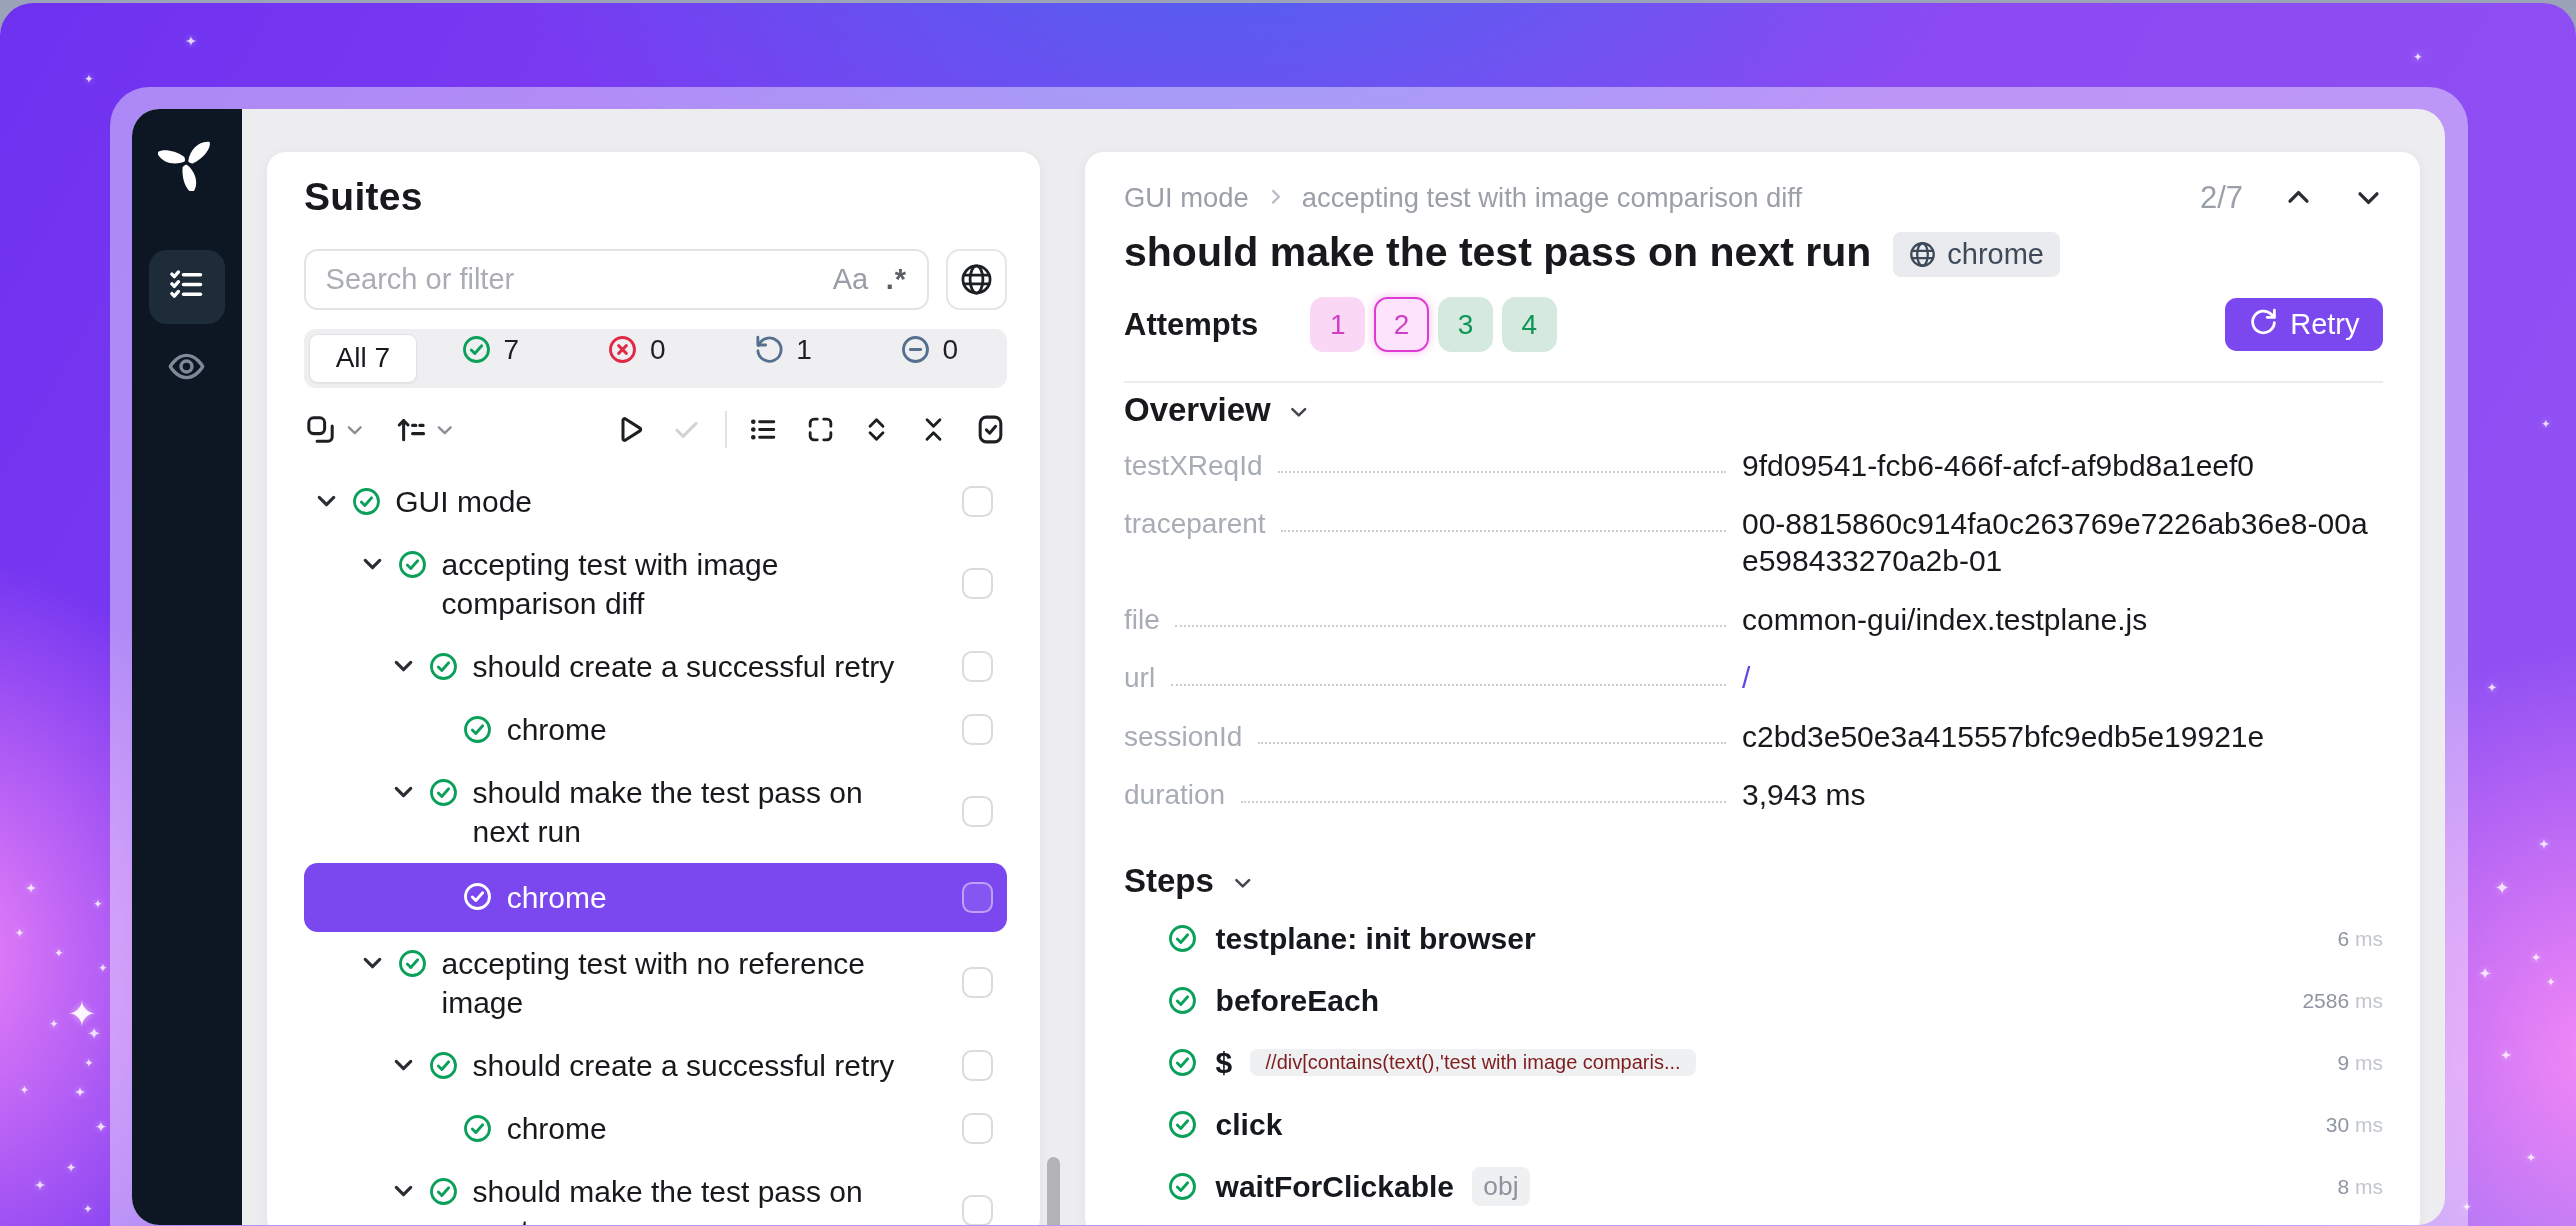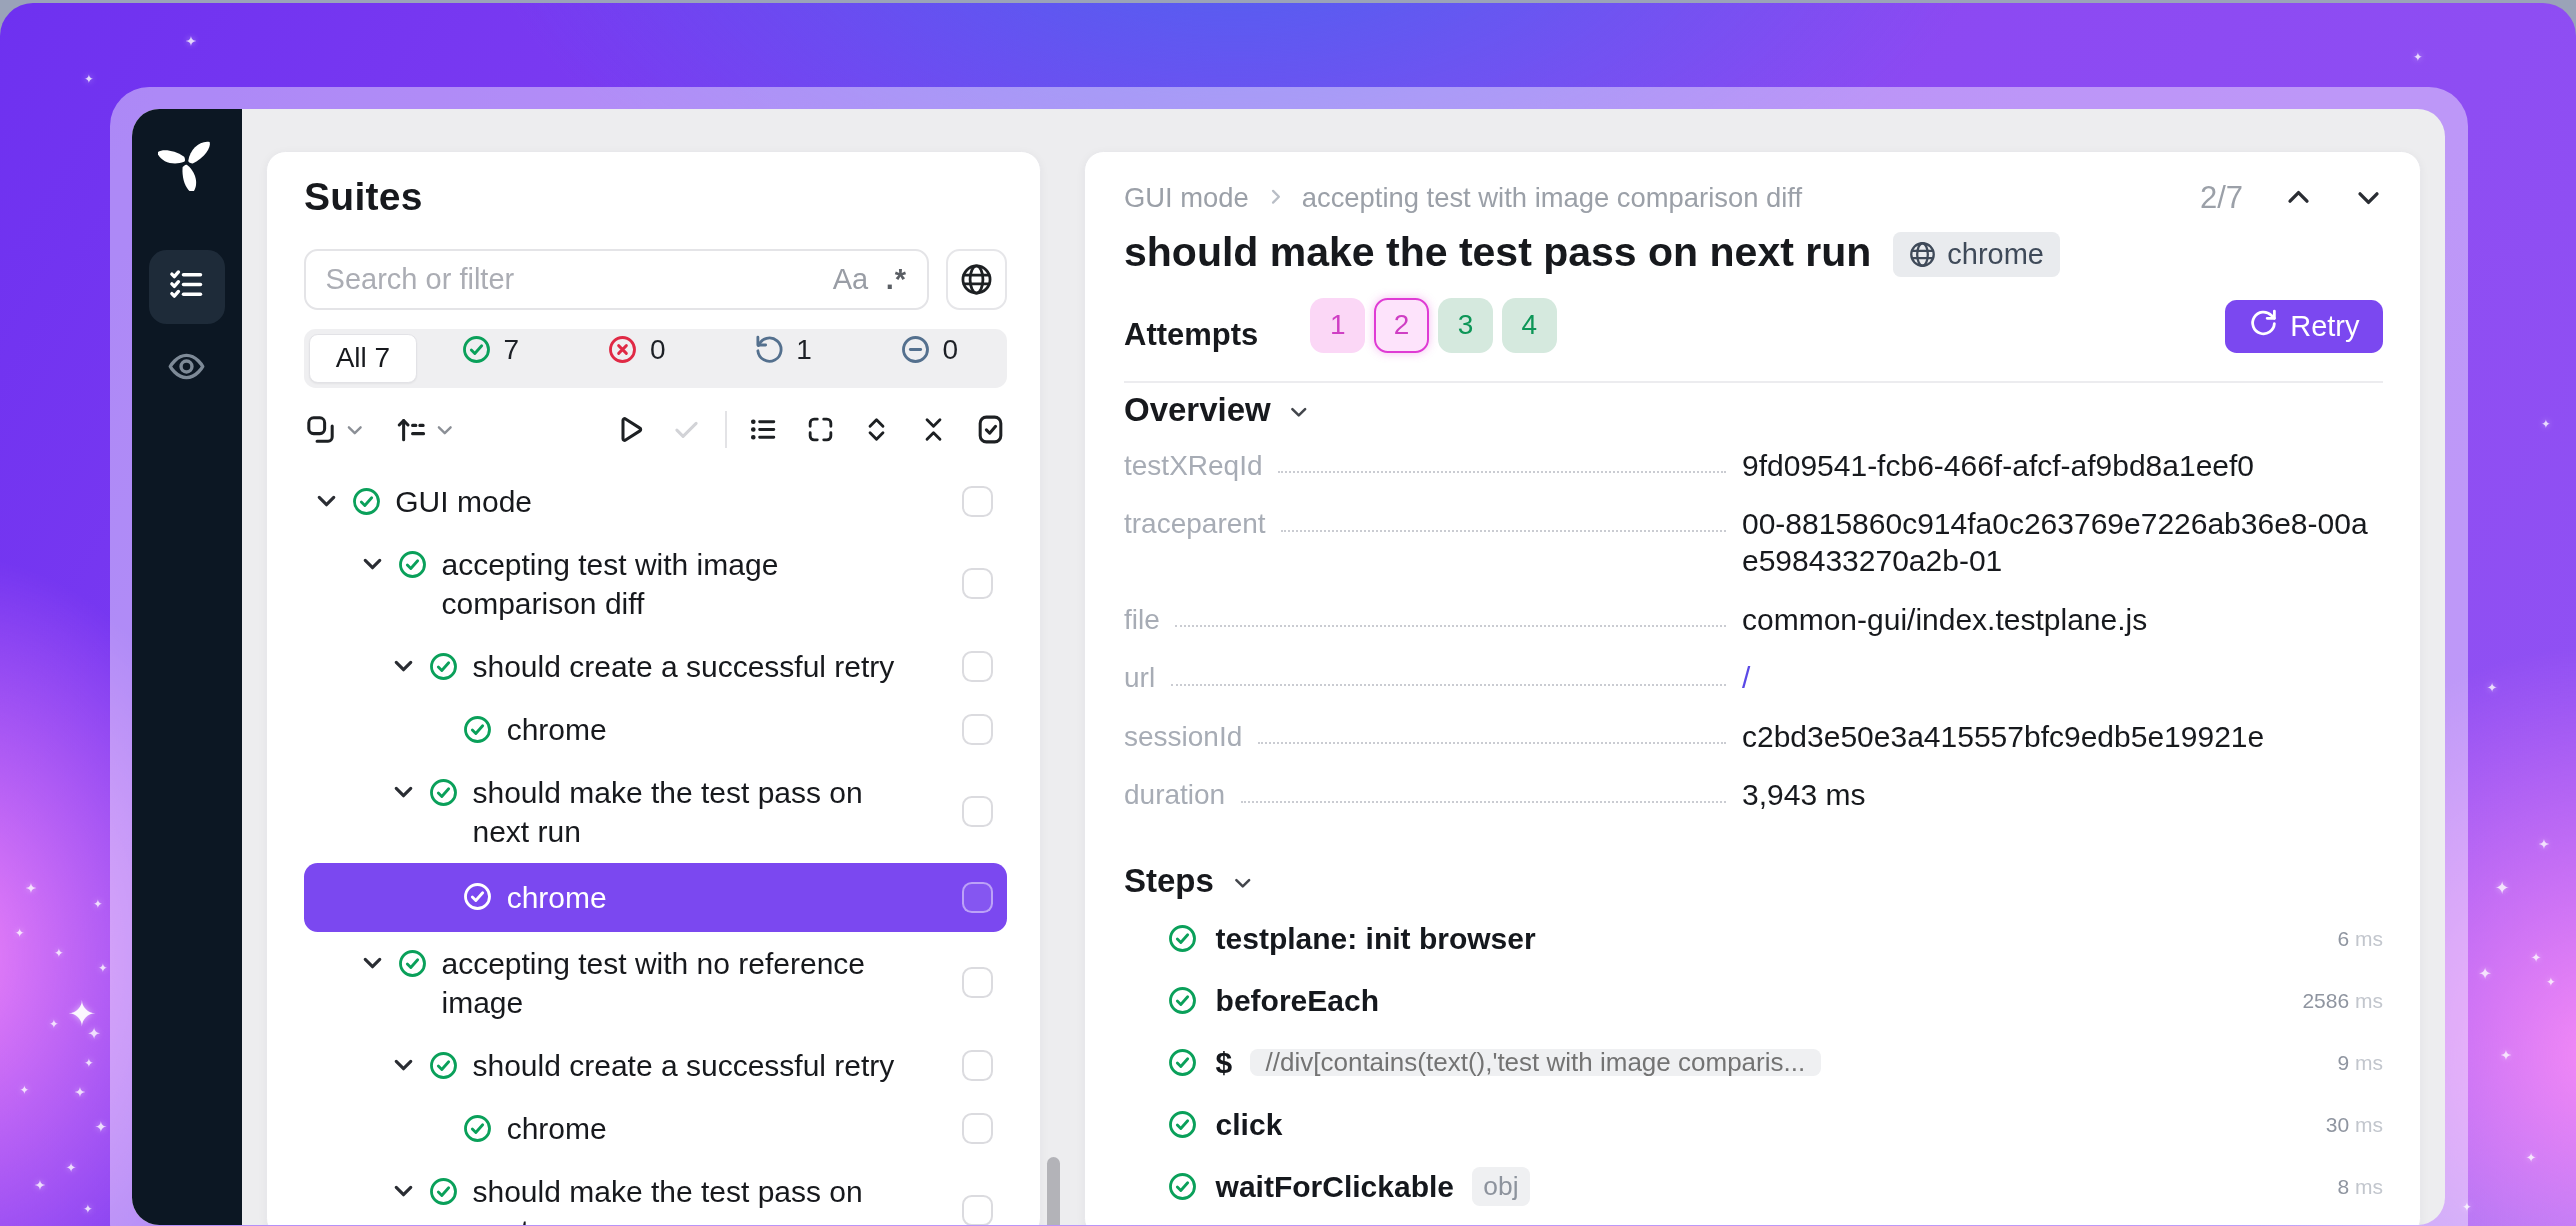--- a/index.html
+++ b/index.html
@@ -66,21 +66,21 @@
 
   
   .crumb-row{position:absolute;left:39px;top:27.4px;width:1259px;height:37px;display:flex;align-items:center;gap:15.7px;font-size:27.4px;color:#9ba0a8}
   .crumb-sep{color:#b9bec6;margin-top:2px}
   .pager{margin-left:auto;display:flex;align-items:center;gap:41px}
   .pager-count{font-size:31px;color:#9ba0a8}
   .pager-btn{color:#2a2d33;display:flex}
   .title-row{position:absolute;left:39px;top:76px;width:1259px;display:flex;align-items:center;gap:21.5px}
   .test-title{font-size:41px;font-weight:700;color:#17191d}
   .browser-badge{height:45px;background:#e9ebee;border-radius:7.8px;display:flex;align-items:center;gap:9.8px;padding:0 15.7px;color:#3f4a59;font-size:29px;margin-top:3.9px}
-  .attempts-row{position:absolute;left:39px;top:145px;width:1259px;height:56px;display:flex;align-items:flex-end}
+  .attempts-row{position:absolute;left:39px;top:145px;width:1259px;height:56px;display:flex;align-items:center}
   .attempts-label{font-size:31px;font-weight:600;color:#17191d}
   .pills{display:flex;gap:8.8px;margin-left:52px}
   .pill{width:55px;height:55px;border-radius:13.7px;display:flex;align-items:center;justify-content:center;font-size:28px}
   .pill.retried{background:#fbd7f6;color:#cf3fc4}
   .pill.passed{background:#d5e9de;color:#0d9657}
   .pill.selected{background:#fde3fb;border:2.9px solid #df3bd4;box-shadow:0 0 9.8px rgba(223,59,212,.35)}
   .retry-btn{margin-left:auto;width:158px;height:53px;border-radius:11.7px;background:#7b48f0;color:#fff;display:flex;align-items:center;justify-content:center;gap:12.7px;font-size:29px;font-weight:500}
   .hr{position:absolute;left:39px;top:229px;width:1259px;height:2px;background:#ececef}
 
   .sec-head{position:absolute;left:39px;display:flex;align-items:flex-start;gap:15.7px;font-size:33px;font-weight:600;color:#17191d}
@@ -93,21 +93,21 @@
   .ov-label{font-size:28px;color:#a7acb5;line-height:37px;flex:none}
   .ov-leader{flex:1;border-bottom:2.9px dotted #caccd2;height:26.4px;margin:0 15.7px}
   .ov-val{width:641px;font-size:30px;line-height:37px;color:#17191d;word-break:break-all;flex:none}
   .ov-val.link{color:#5a49e6}
 
   .steps{position:absolute;left:39px;top:756px;width:1259px}
   .step-row{display:flex;align-items:center;height:62px;padding-left:43px}
   .step-check{width:31px;height:31px;color:#0aa05a;margin-right:17.6px;flex:none}
   .step-name{font-size:30px;font-weight:600;color:#15181d;white-space:nowrap}
   .step-chip{margin-left:17.6px;height:27px;background:#eff0f2;border-radius:7.8px;display:flex;align-items:center;padding:0 15.7px;
-    font-size:26px;color:#737373;max-width:646px;overflow:hidden;white-space:nowrap}
+    font-size:20px;color:#7f1d1d;max-width:646px;overflow:hidden;white-space:nowrap}
   .step-chip.obj{font-size:26.4px;color:#8d939d;padding:0 11.7px;height:39px}
   .duration{margin-left:auto;font-size:21px;color:#8f95a0;white-space:nowrap}
   .duration .unit{color:#c2c6cd;margin-left:5.9px}
 </style>
 </head>
 <body>
 
 <div class="hero">
   <div id="sparkles">
       <span class="sparkle" style="left: 89px; top: 76px; font-size: 11.7px; opacity: 0.8;">✦</span>

